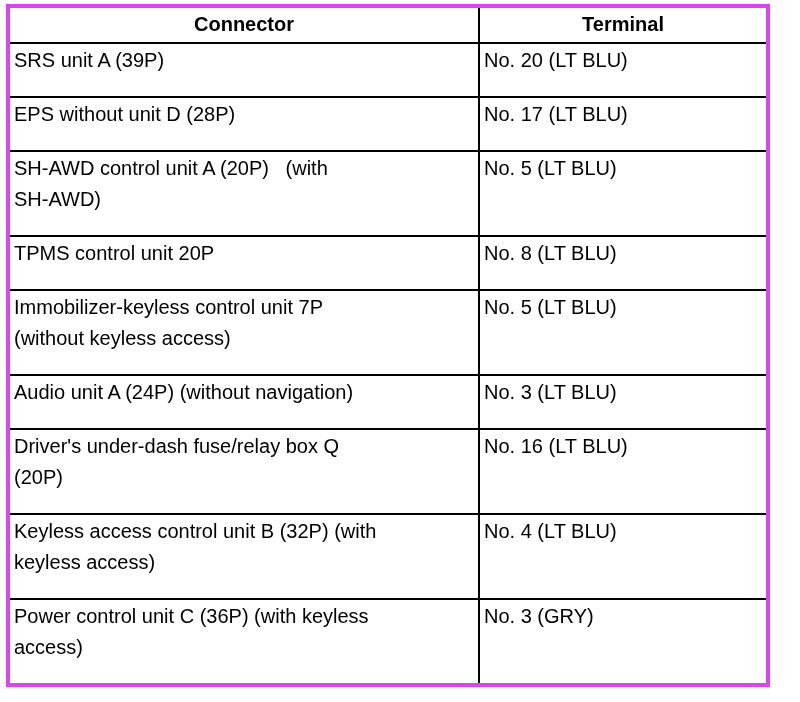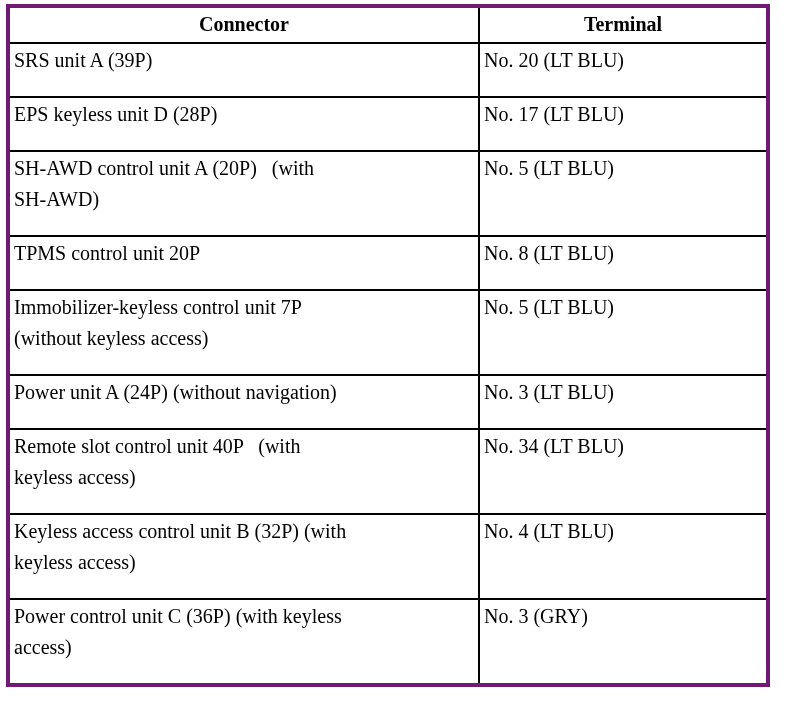--- a/index.html
+++ b/index.html
@@ -20,22 +20,21 @@
   }
   table.ref-table {
     position: absolute;
     left: 6px;
     top: 4px;
     width: 760px;
     border-collapse: collapse;
     table-layout: fixed;
   }
   table.ref-table {
-    border: 4px solid #701a75;
-    font-family: Liberation Serif, serif;
+    border: 4px solid #d946ef;
   }
   table.ref-table th,
   table.ref-table td {
     border: 2px solid #000000;
     font-size: 20px;
     line-height: 31px;
     overflow: hidden;
   }
   table.ref-table th {
     font-weight: bold;
@@ -70,21 +69,21 @@
       </tr>
     </thead>
     <tbody id="table-body">
   <tr>
     <td class="connector-cell">SRS unit A (39P)</td>
     <td class="terminal-cell">No. 20 (LT BLU)</td>
   </tr>
 
 
   <tr>
-    <td class="connector-cell">EPS keyless unit D (28P)</td>
+    <td class="connector-cell">EPS without unit D (28P)</td>
     <td class="terminal-cell">No. 17 (LT BLU)</td>
   </tr>
 
   <tr>
     <td class="connector-cell">SH-AWD control unit A (20P)   (with
 SH-AWD)</td>
     <td class="terminal-cell">No. 5 (LT BLU)</td>
   </tr>
 
   <tr>
@@ -92,31 +91,31 @@
     <td class="terminal-cell">No. 8 (LT BLU)</td>
   </tr>
 
   <tr>
     <td class="connector-cell">Immobilizer-keyless control unit 7P
 (without keyless access)</td>
     <td class="terminal-cell">No. 5 (LT BLU)</td>
   </tr>
 
   <tr>
-    <td class="connector-cell">Power unit A (24P) (without navigation)</td>
+    <td class="connector-cell">Audio unit A (24P) (without navigation)</td>
     <td class="terminal-cell">No. 3 (LT BLU)</td>
   </tr>
 
 
+  <tr>
+    <td class="connector-cell">Driver's under-dash fuse/relay box Q
+(20P)</td>
+    <td class="terminal-cell">No. 16 (LT BLU)</td>
+  </tr>
 
-  <tr>
-    <td class="connector-cell">Remote slot control unit 40P   (with
-keyless access)</td>
-    <td class="terminal-cell">No. 34 (LT BLU)</td>
-  </tr>
 
   <tr>
     <td class="connector-cell">Keyless access control unit B (32P) (with
 keyless access)</td>
     <td class="terminal-cell">No. 4 (LT BLU)</td>
   </tr>
 
   <tr>
     <td class="connector-cell">Power control unit C (36P) (with keyless
 access)</td>

